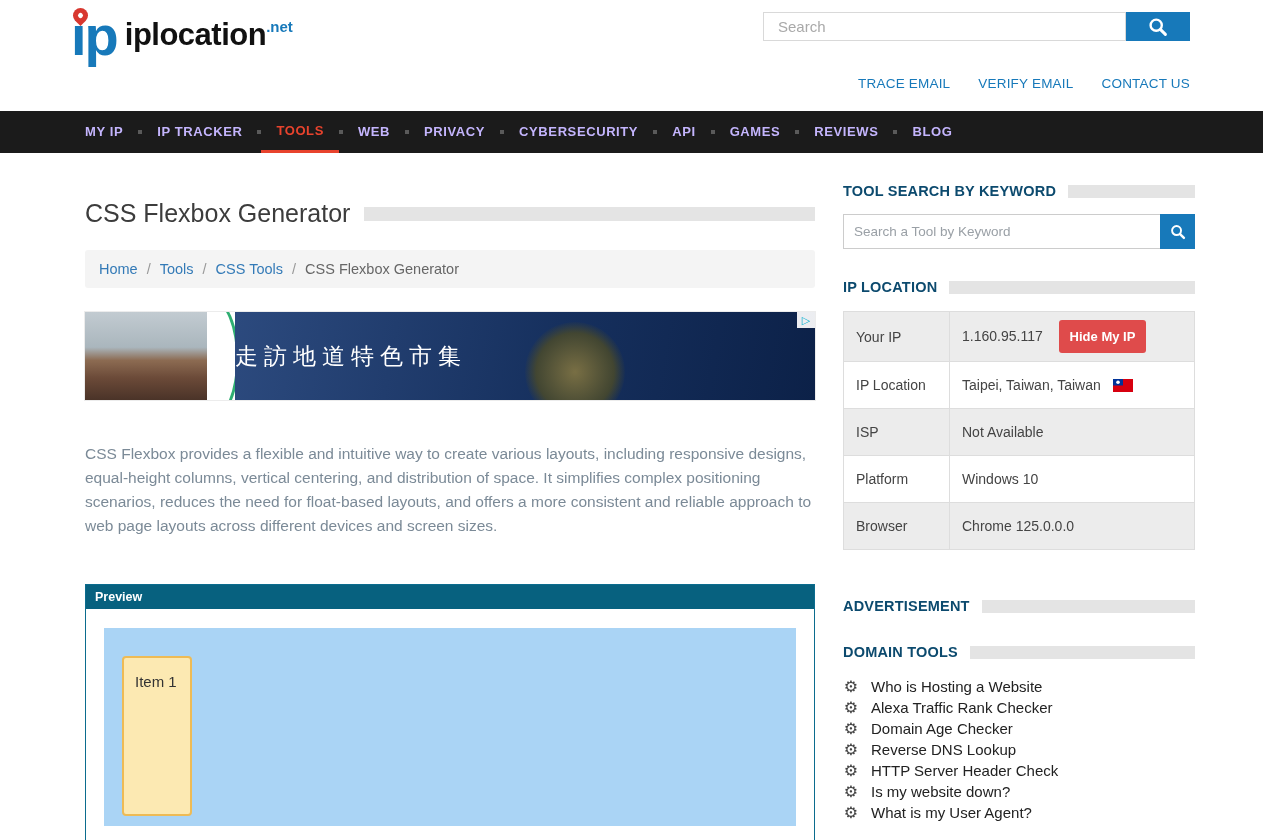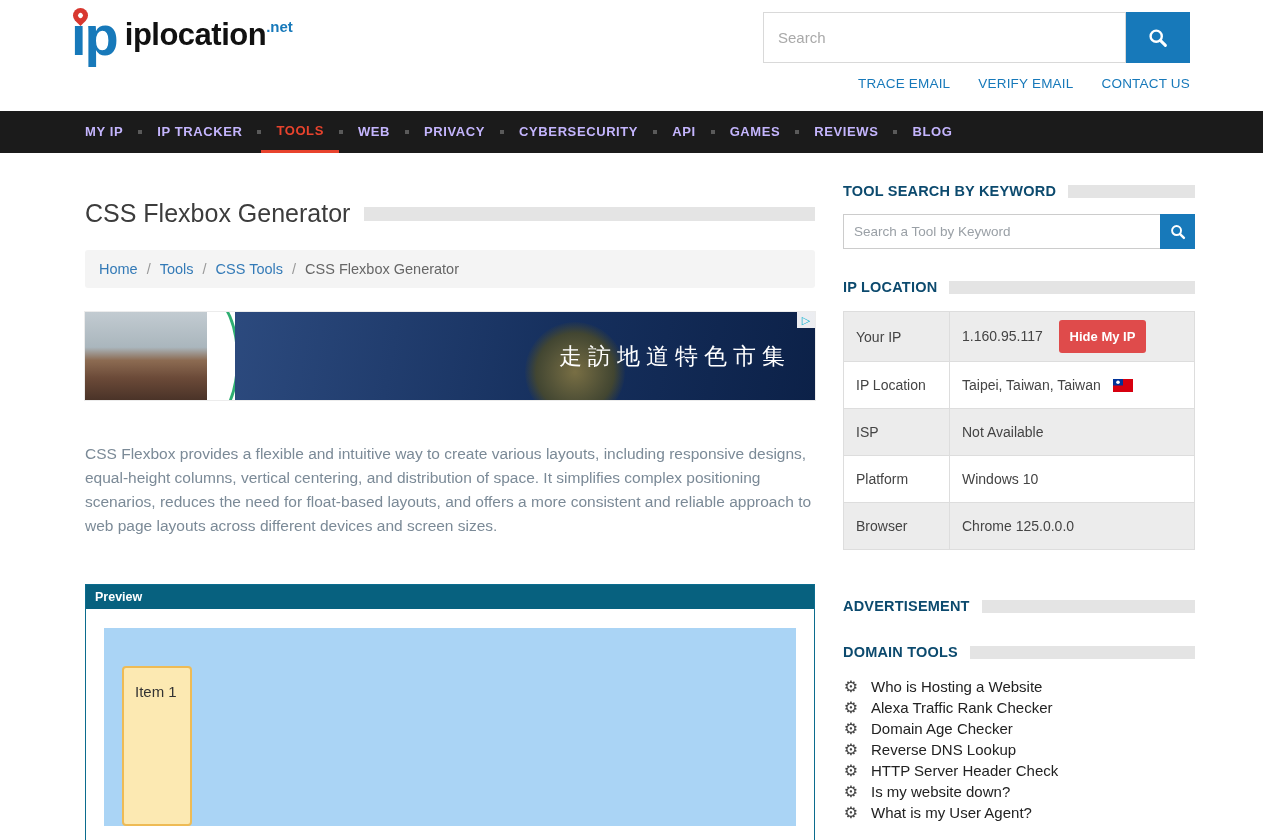--- a/index.html
+++ b/index.html
@@ -13,21 +13,21 @@
   .logo-mark-wrap { position:relative; }
   .logo-mark { font-size:56px; font-weight:bold; color:#1779ba; line-height:0.92; letter-spacing:-2px; }
   .logo-pin { position:absolute; left:2px; top:-2px; width:15px; height:15px; background:#d8372f;
               border-radius:50% 50% 50% 0; transform:rotate(-45deg); }
   .logo-pin::after { content:""; position:absolute; left:5px; top:5px; width:5px; height:5px;
                      background:#fff; border-radius:50%; }
   .logo-text { display:flex; flex-direction:row; margin-left:8px; padding-bottom:2px; }
   .logo-word { font-size:31px; font-weight:bold; color:#111; letter-spacing:-0.5px; line-height:1; }
   .logo-tld  { font-size:15px; font-weight:bold; color:#1779ba; text-align:right; line-height:1.1; }
 
-  .header-search { position:absolute; left:763px; top:12px; width:427px; height:51px; display:flex; }
+  .header-search { position:absolute; left:763px; top:12px; width:427px; height:29px; display:flex; }
   .header-search input { flex:1; border:1px solid #d9d9d9; padding:0 14px; font-size:15px; color:#555;
                          outline:none; font-family:inherit; }
   .header-search input::placeholder { color:#a9a9a9; }
   .search-btn { width:64px; background:#1779ba; border:none; cursor:pointer;
                 display:flex; align-items:center; justify-content:center; }
 
   .header-links { position:absolute; right:73px; top:76px; display:flex; gap:28px; }
   .header-links a { color:#1779ba; font-size:13.5px; font-weight:normal; letter-spacing:0.2px; }
 
   
@@ -56,34 +56,34 @@
   .crumb-current { color:#666; }
 
   .ad-banner { position:relative; margin-top:24px; width:730px; height:88px; display:flex;
                background:#fff; box-shadow:0 0 0 1px #ececec; cursor:pointer; }
   .ad-photo { width:122px; background:linear-gradient(180deg,#c2cbd1 0%,#aab6bd 40%,#8c6b52 55%,#6b4a38 75%,#4a3328 100%); }
   .ad-gap { width:28px; position:relative; overflow:hidden; background:#fff; }
   .ad-gap::before { content:""; position:absolute; left:-22px; top:-14px; width:48px; height:116px;
                     border:3px solid #2fae72; border-radius:50%; }
   .ad-main { flex:1; position:relative; overflow:hidden;
              background:linear-gradient(100deg,#2c4a7e 0%,#16305e 55%,#0c2148 100%);
-             display:flex; align-items:center; justify-content:flex-end; padding-right:24px; }
+             display:flex; align-items:center; justify-content:flex-start; padding-right:24px; }
   .ad-dome { position:absolute; left:290px; top:10px; width:100px; height:100px; border-radius:50%;
              background:radial-gradient(circle,#8a7a40 0%,#4a4a2a 55%,rgba(0,0,0,0) 72%); opacity:.85; }
   .ad-headline { color:#fff; font-size:23px; letter-spacing:6px; position:relative; }
   .ad-choices { position:absolute; top:0; right:0; width:18px; height:16px; background:rgba(255,255,255,.92);
                 color:#00aecd; font-size:11px; line-height:16px; text-align:center; }
 
   .description { margin-top:42px; font-size:15.5px; line-height:24px; color:#7b8a97; }
 
   .preview { margin-top:46px; border:1px solid #0b6c8e; }
   .preview-header { background:#07617f; color:#fff; font-size:12.5px; font-weight:bold; padding:5px 9px; }
   .preview-body { background:#fff; padding:19px 18px; height:245px; }
   .flex-container { background:#aad4f5; height:198px; padding:17px 0 0 18px; display:flex;
-                    align-items:flex-end; }
+                    align-items:center; }
   .flex-item { width:70px; height:160px; background:#fce9b2; border:2px solid #eebb55; border-radius:4px;
                font-size:15px; color:#333; padding:15px 0 0 11px; }
 
   
   .side-heading { display:flex; align-items:center; }
   .side-heading .txt { font-size:14.5px; font-weight:bold; color:#0c4a6e; letter-spacing:0.2px;
                        white-space:nowrap; }
   .side-heading .bar { flex:1; height:13px; background:#e4e4e4; margin-left:12px; }
 
   .tool-search { display:flex; margin-top:15px; height:35px; }

